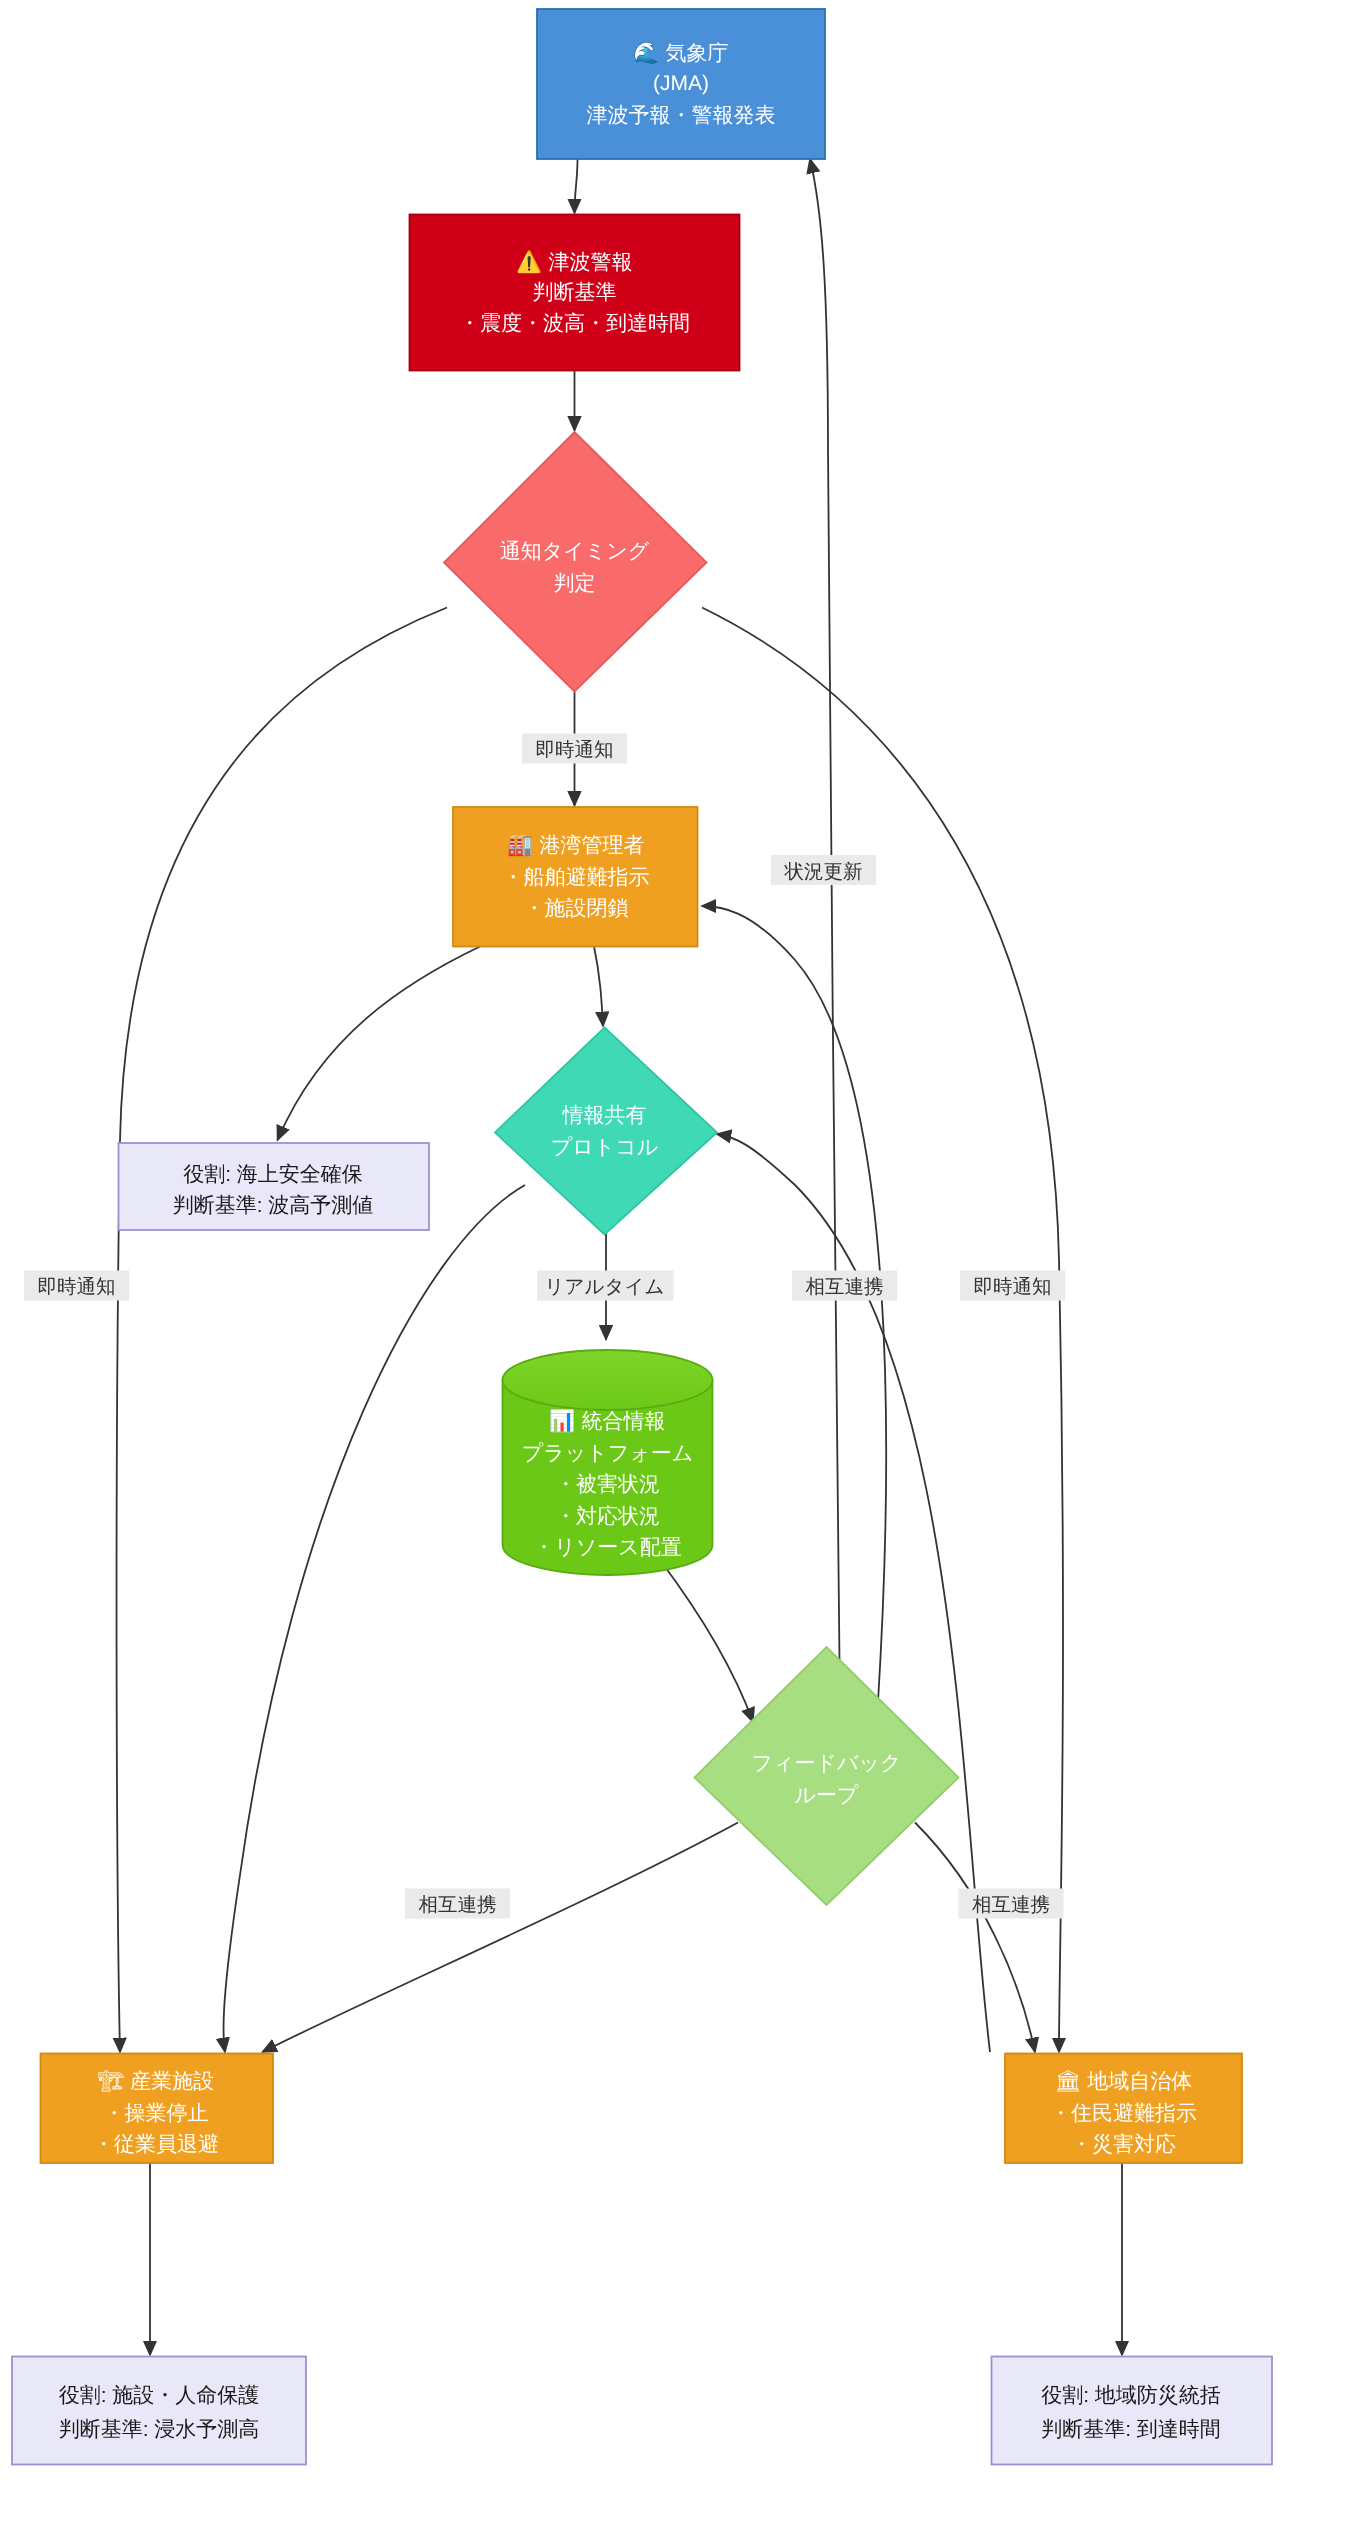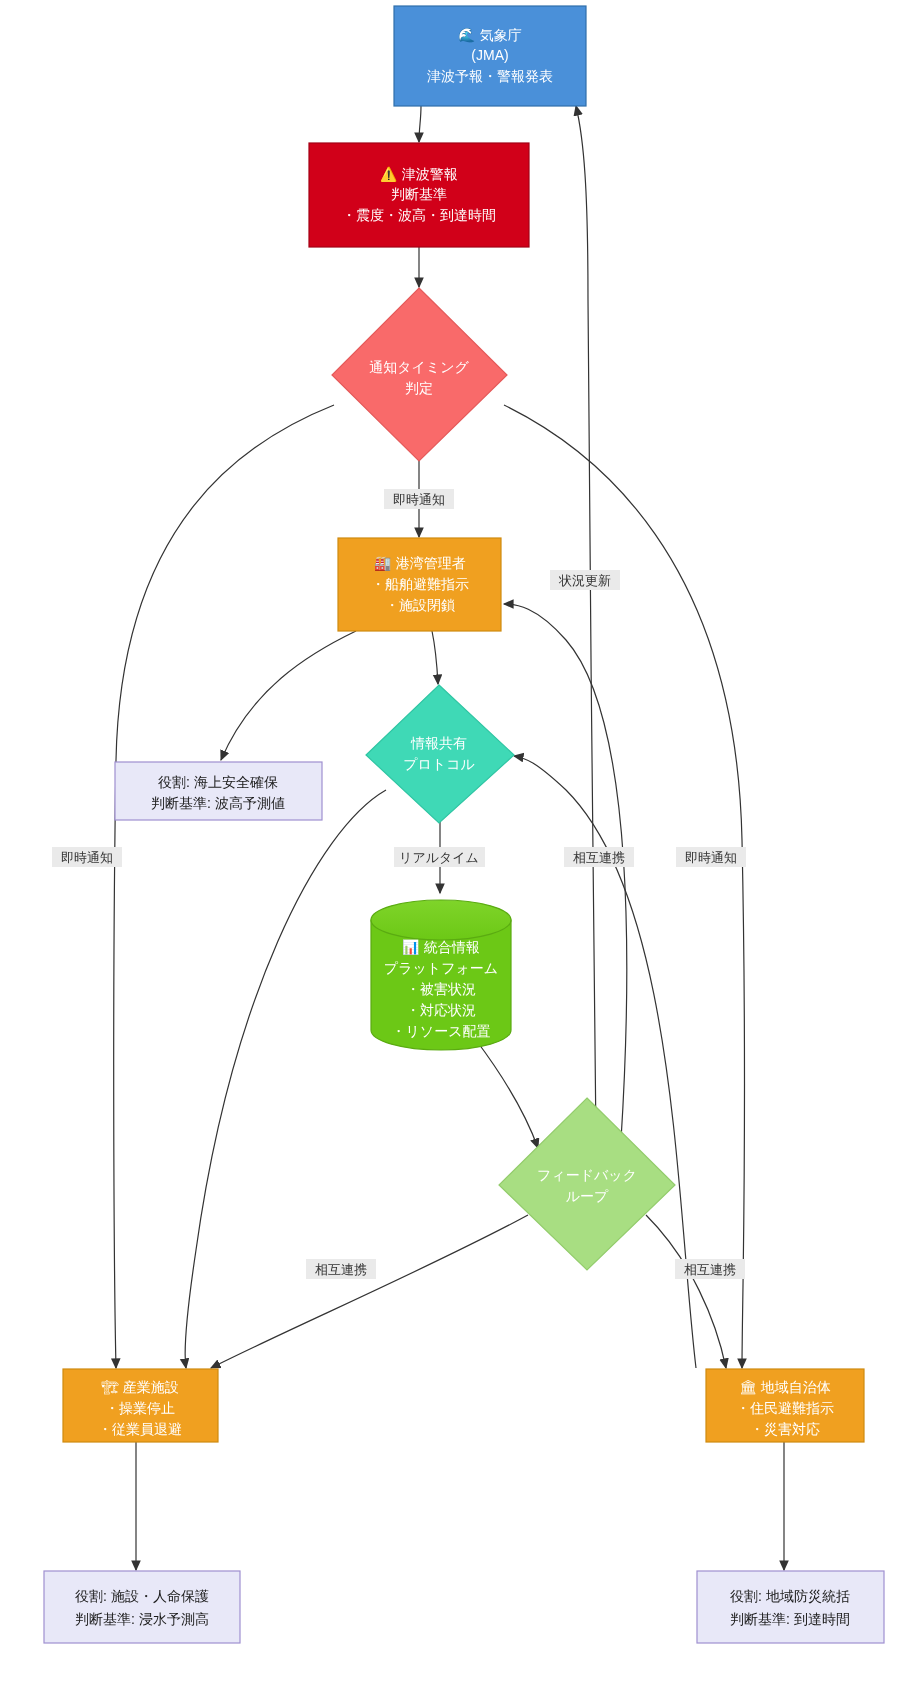--- a/index.html
+++ b/index.html
@@ -1,18 +1,18 @@
 <!DOCTYPE html>
 <html><head>
 <meta charset="utf-8">
 <style>
   html,body{margin:0;padding:0;background:#ffffff;}
   body{width:909px;height:1687px;overflow:hidden;
        font-family:"Liberation Sans","DejaVu Sans",sans-serif;}
-  #stage{position:relative;width:737px;height:1687px;margin-left:36px;}
+  #stage{position:relative;width:737px;height:1687px;}
   svg#flow{position:absolute;top:0;left:0;width:909px;height:1687px;}
   .nodeLabel{font-size:14px;line-height:19px;text-anchor:middle;}
   .edgeLabel{font-size:13px;fill:#333333;text-anchor:middle;}
   .edgeLabelBg{fill:#eaeaea;}
   .shapeStroke{stroke-width:1.2;}
   .edgePath{fill:none;stroke:#333333;stroke-width:1.2;}
 </style>
 </head>
 <body>
 

